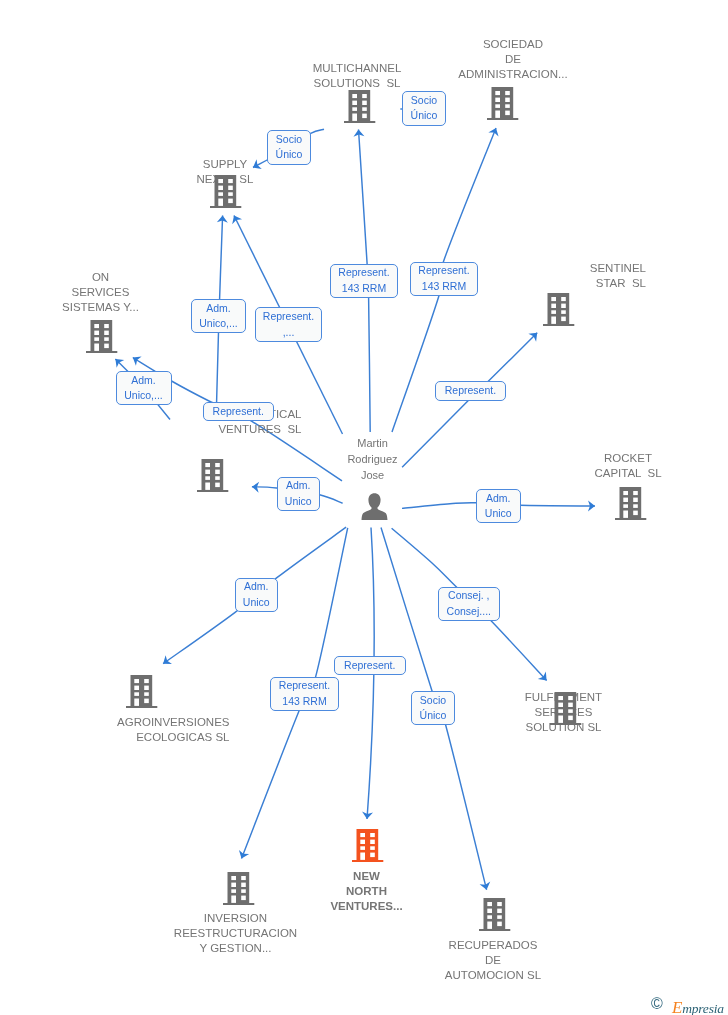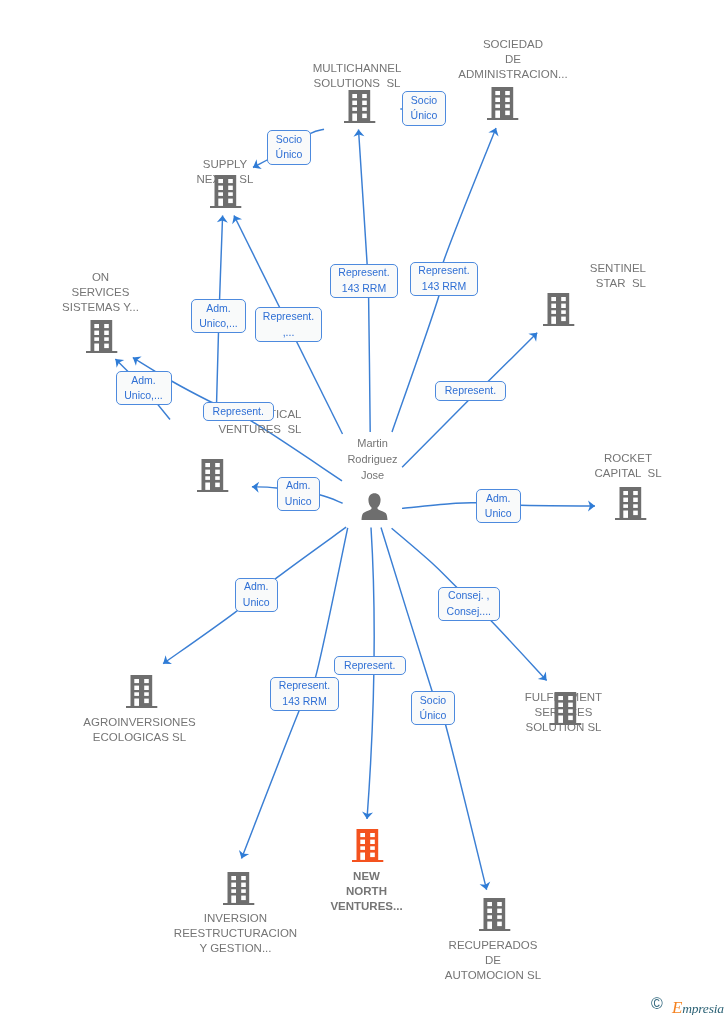--- a/index.html
+++ b/index.html
@@ -174,21 +174,21 @@
             <rect x="8.3" y="10.6" width="4.7" height="4.4"></rect>
             <rect x="18.2" y="10.6" width="4.6" height="4.4"></rect>
             <rect x="8.3" y="17.3" width="4.7" height="3.6"></rect>
             <rect x="18.2" y="17.3" width="4.6" height="3.6"></rect>
             <rect x="8.3" y="23.5" width="4.7" height="7.4"></rect>
             <rect x="18.2" y="23.6" width="4.6" height="4.5"></rect>
           </g>
         </svg></div>
     </div>
   <div class="node">
-      <div class="cap" style="left:49.5px;top:715.0px;">AGROINVERSIONES
+      <div class="cap" style="left:49.5px;top:715.0px;text-align:right;">AGROINVERSIONES
 ECOLOGICAS SL</div>
       <div class="ic" style="left:125.5px;top:675.0px;"><svg viewBox="0 0 32 34" width="32" height="34">
           <path fill="#6e6e6e" d="M4.5 0 H26.2 V30.9 H4.5 Z M0 30.9 H31.3 V33.1 H0 Z"></path>
           <g fill="#fff">
             <rect x="8.3" y="4.0" width="4.7" height="4.1"></rect>
             <rect x="18.2" y="4.0" width="4.6" height="4.1"></rect>
             <rect x="8.3" y="10.6" width="4.7" height="4.4"></rect>
             <rect x="18.2" y="10.6" width="4.6" height="4.4"></rect>
             <rect x="8.3" y="17.3" width="4.7" height="3.6"></rect>
             <rect x="18.2" y="17.3" width="4.6" height="3.6"></rect>

